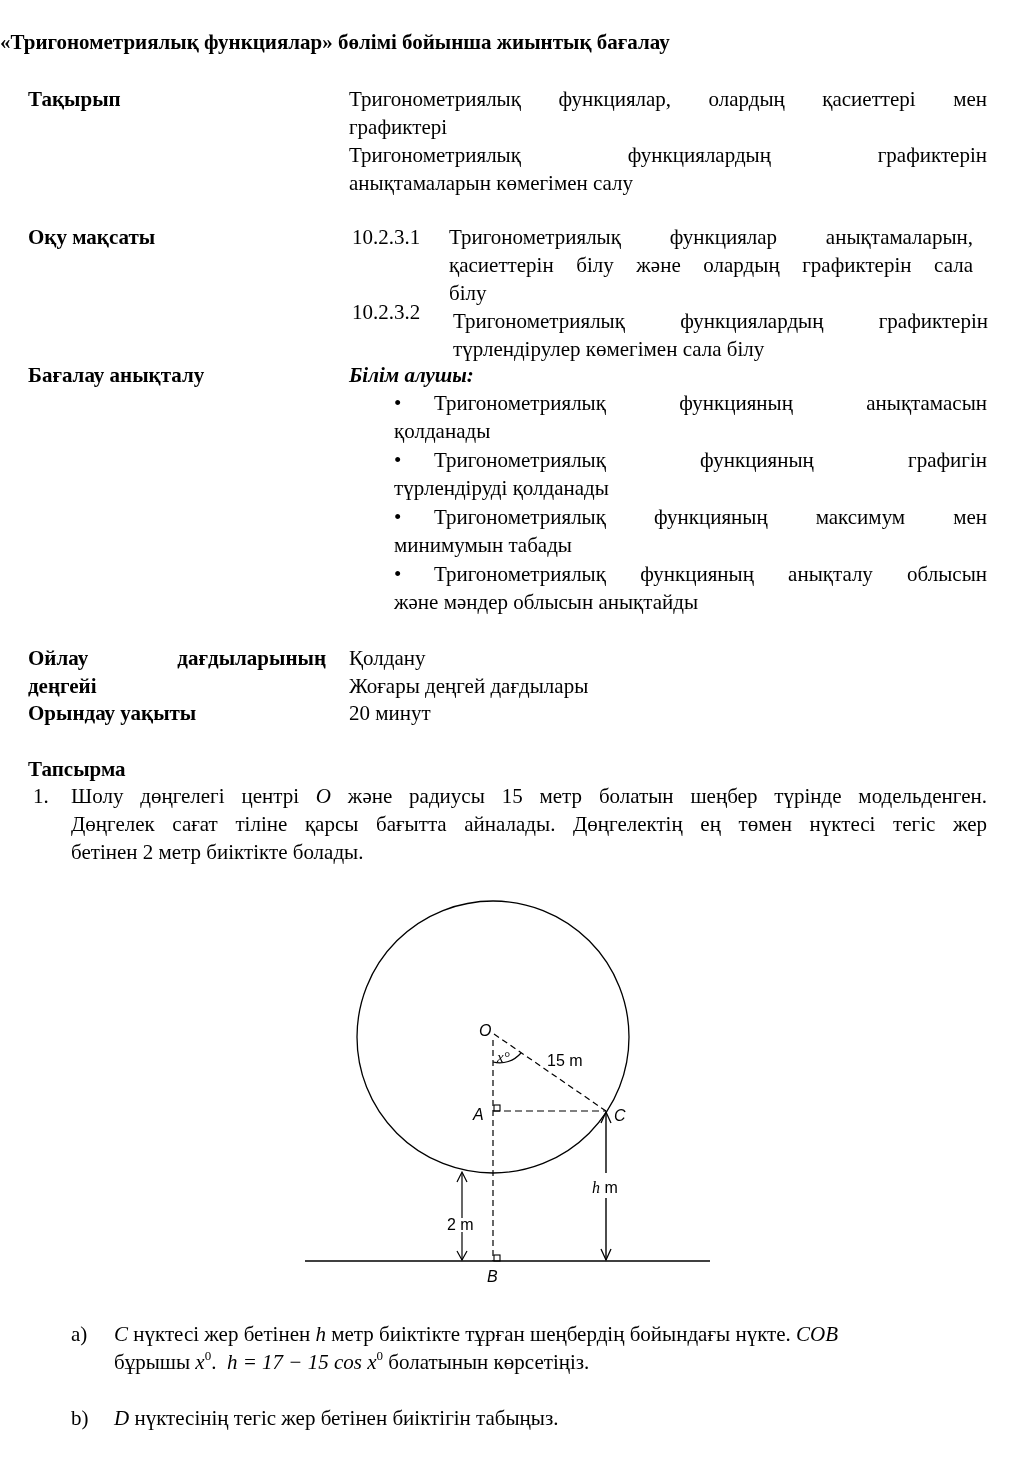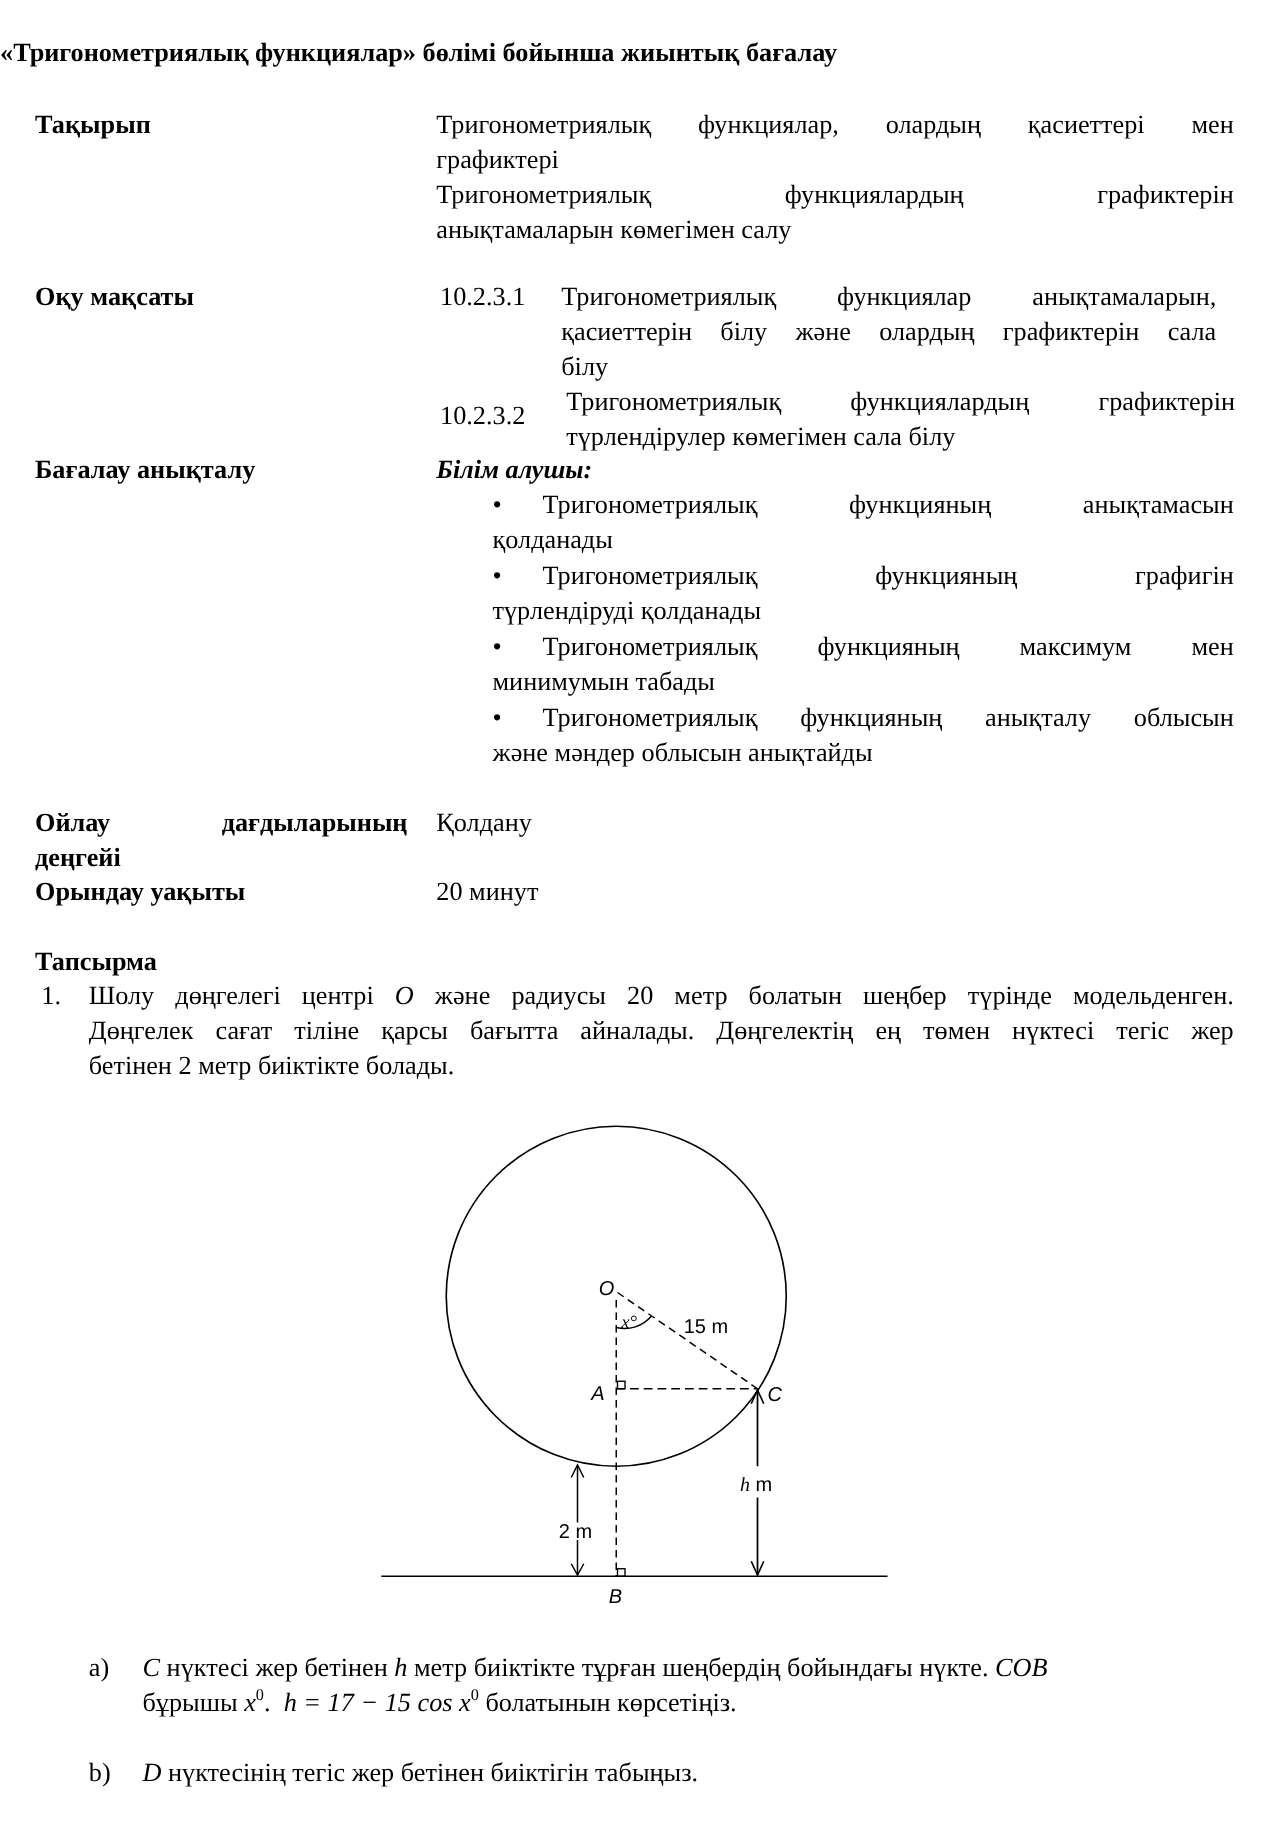--- a/index.html
+++ b/index.html
@@ -35,21 +35,21 @@
 </div>
 
 <div class="abs label" style="top:223px;">Оқу мақсаты</div>
 <div class="abs" style="top:223px; left:352px; width:625px; height:140px; line-height:28px;">
   <div class="obj-code" style="top:0;">10.2.3.1</div>
   <div class="obj-text" style="top:0; left:97px; width:524px;">
     <div class="justline">Тригонометриялық функциялар анықтамаларын,</div>
     <div class="justline">қасиеттерін білу және олардың графиктерін сала</div>
     <div>білу</div>
   </div>
-  <div class="obj-code" style="top:95px;">10.2.3.2</div>
+  <div class="obj-code" style="top:75px;">10.2.3.2</div>
   <div class="obj-text" style="top:84px; width:535px;">
     <div class="justline">Тригонометриялық функциялардың графиктерін</div>
     <div>түрлендірулер көмегімен сала білу</div>
   </div>
 </div>
 
 <div class="abs label" style="top:361px;">Бағалау анықталу</div>
 <div class="abs ital" style="top:361px; left:349px; font-weight:bold; line-height:28px;">Білім алушы:</div>
 <div class="abs" style="top:389px; left:349px; width:638px; height:230px;">
   <div class="bullet-row" style="top:0;">
@@ -69,29 +69,30 @@
     <div>және мәндер облысын анықтайды</div>
   </div>
 </div>
 
 <div class="abs label" style="top:644px; width:298px;">
   <div class="justline">Ойлау дағдыларының</div>
   <div>деңгейі</div>
 </div>
 <div class="abs" style="top:644px; left:349px; line-height:28px;">
   <div>Қолдану</div>
+  <div>Жоғары деңгей дағдылары</div>
 </div>
 
 <div class="abs label" style="top:699px;">Орындау уақыты</div>
 <div class="abs" style="top:699px; left:349px; line-height:28px;">20 минут</div>
 
 <div class="abs label" style="top:755px;">Тапсырма</div>
 <div class="abs" style="top:782px; left:33px; line-height:28px;">1.</div>
 <div class="abs task-text" style="top:782px;">
-  <div class="justline"><span>Шолу дөңгелегі центрі </span><span class="ital">O</span><span> және радиусы 20 метр болатын шеңбер түрінде модельденген.</span></div>
+  <div class="justline"><span>Шолу дөңгелегі центрі </span><span class="ital">O</span><span> және радиусы 15 метр болатын шеңбер түрінде модельденген.</span></div>
   <div class="justline">Дөңгелек сағат тіліне қарсы бағытта айналады. Дөңгелектің ең төмен нүктесі тегіс жер</div>
   <div>бетінен 2 метр биіктікте болады.</div>
 </div>
 
 <svg class="abs" style="left:0; top:880px;" width="1021" height="420">
   <defs>
     <marker id="arr" markerWidth="10" markerHeight="10" refX="5" refY="0" orient="auto" markerUnits="userSpaceOnUse" viewBox="-6 -1 12 12">
       <path d="M -5 9 L 0 0 L 5 9" fill="none" stroke="#000" stroke-width="1.3"></path>
     </marker>
   </defs>

